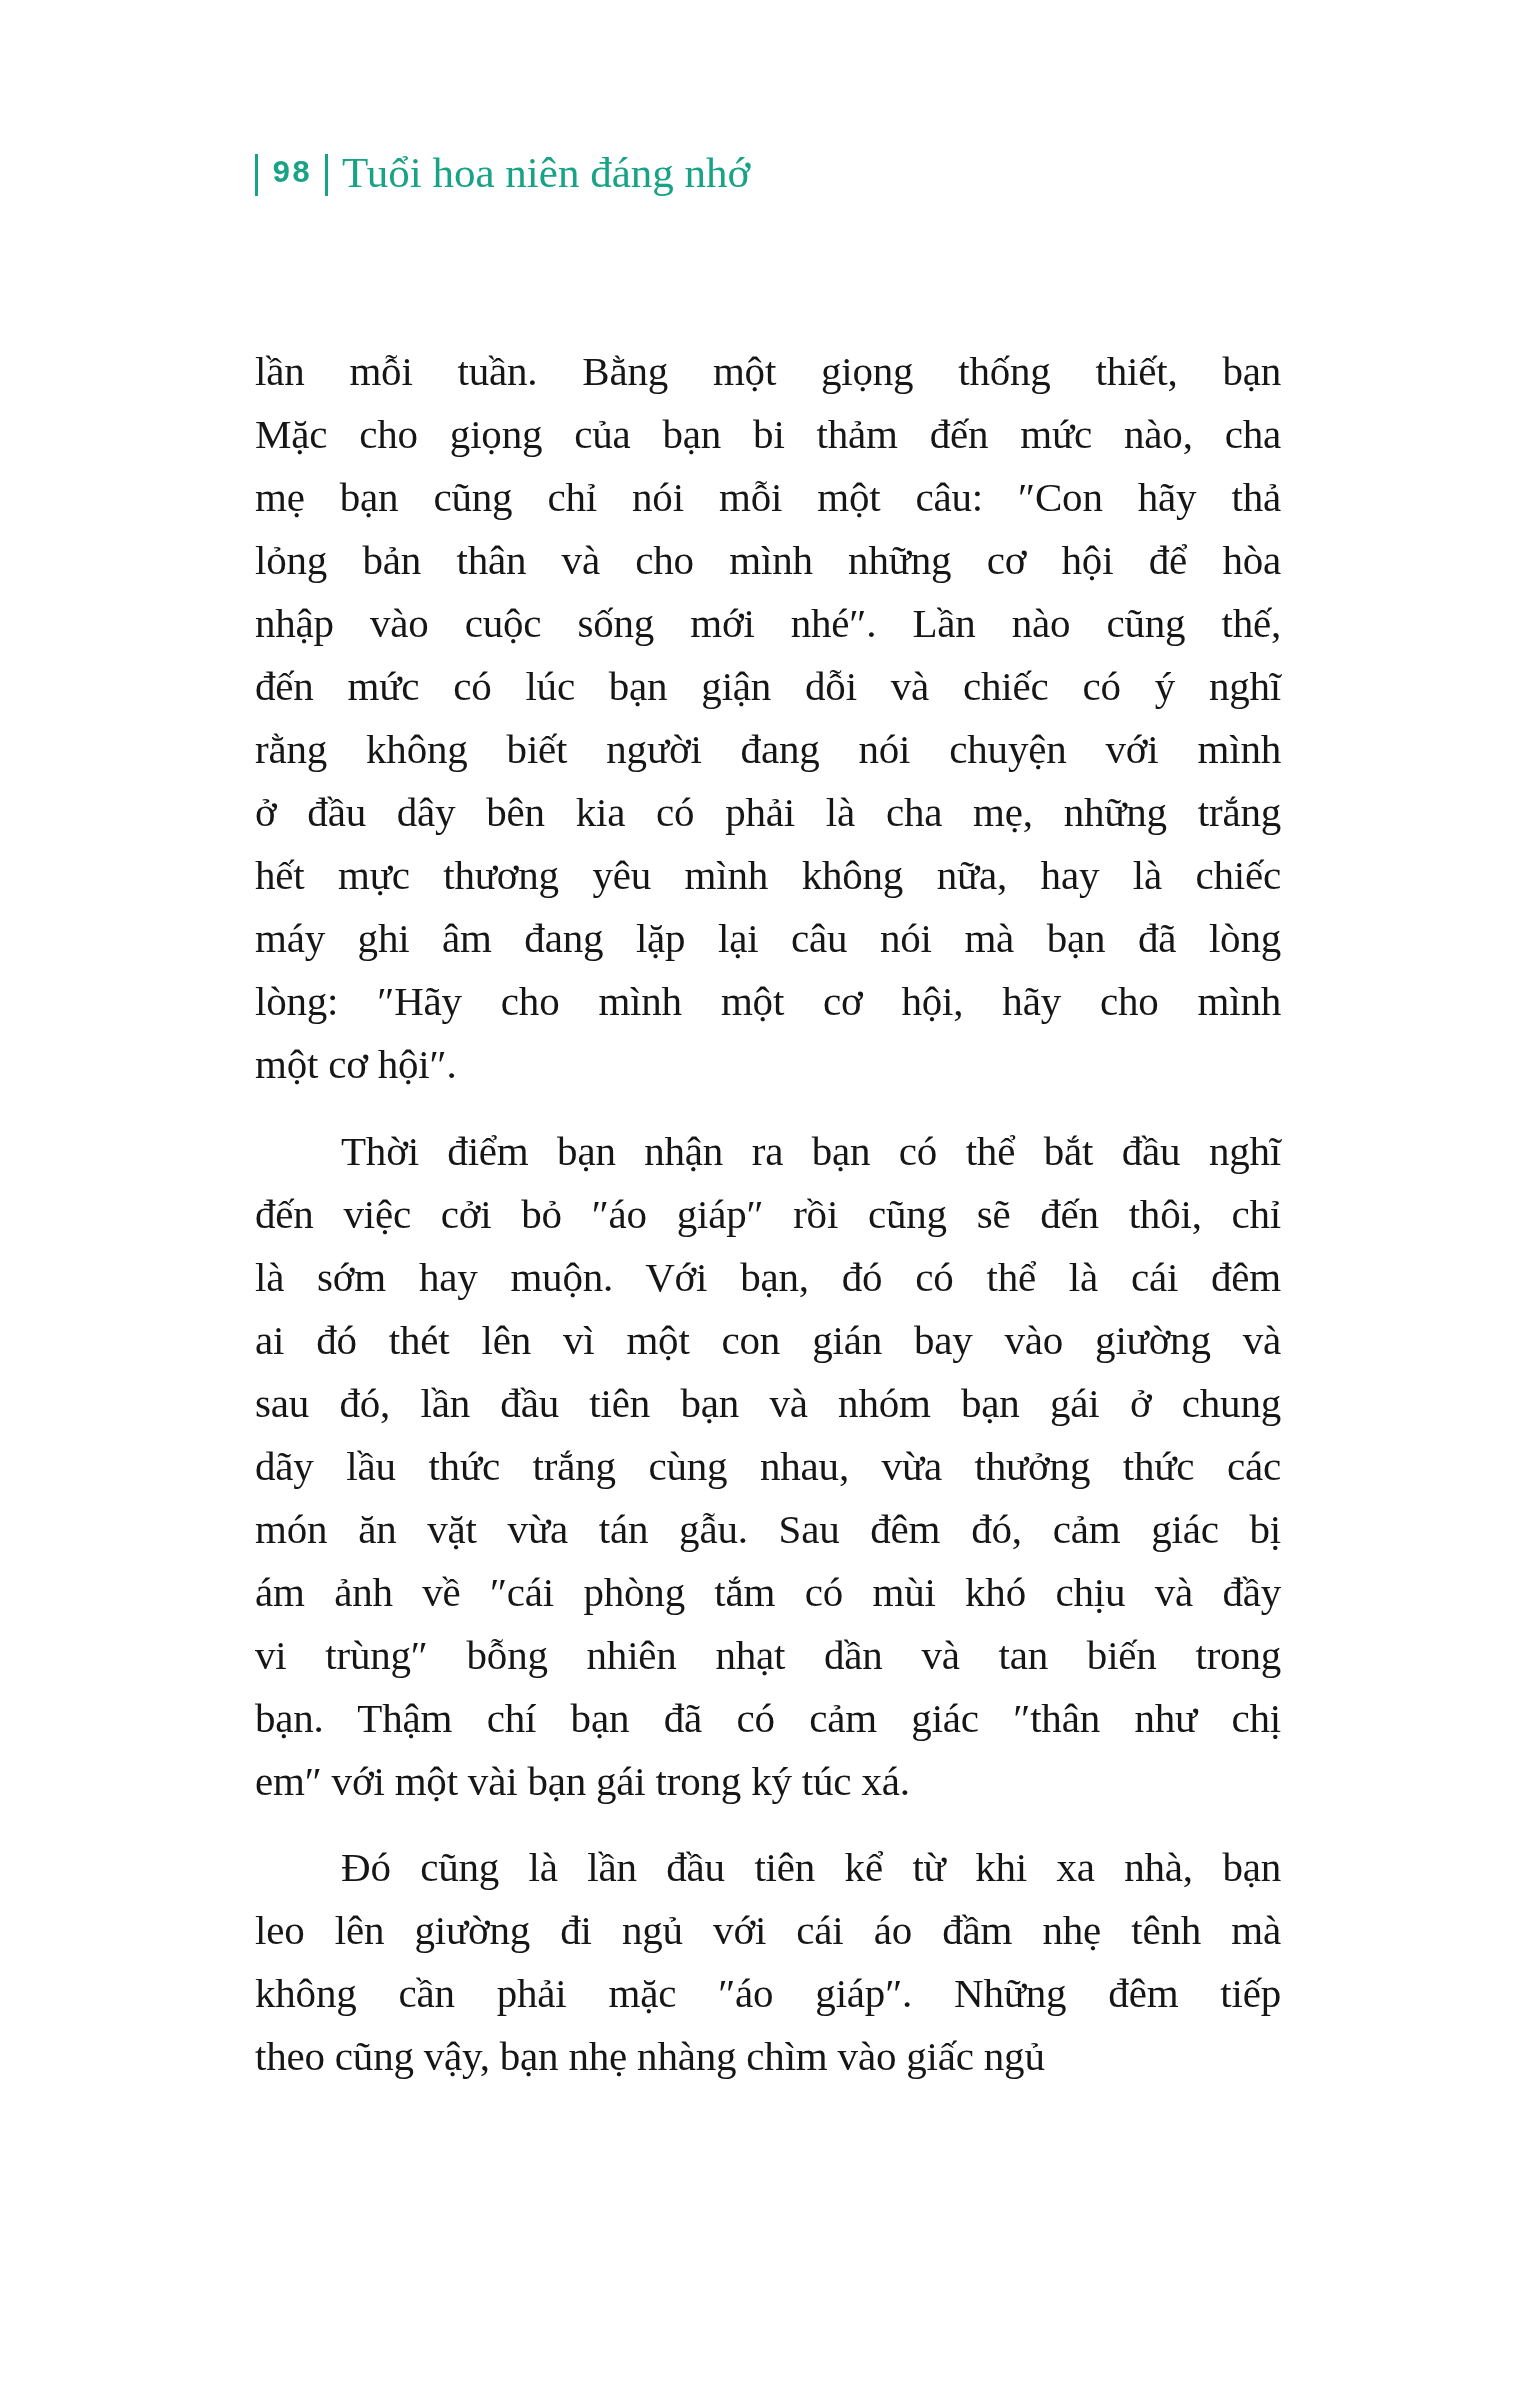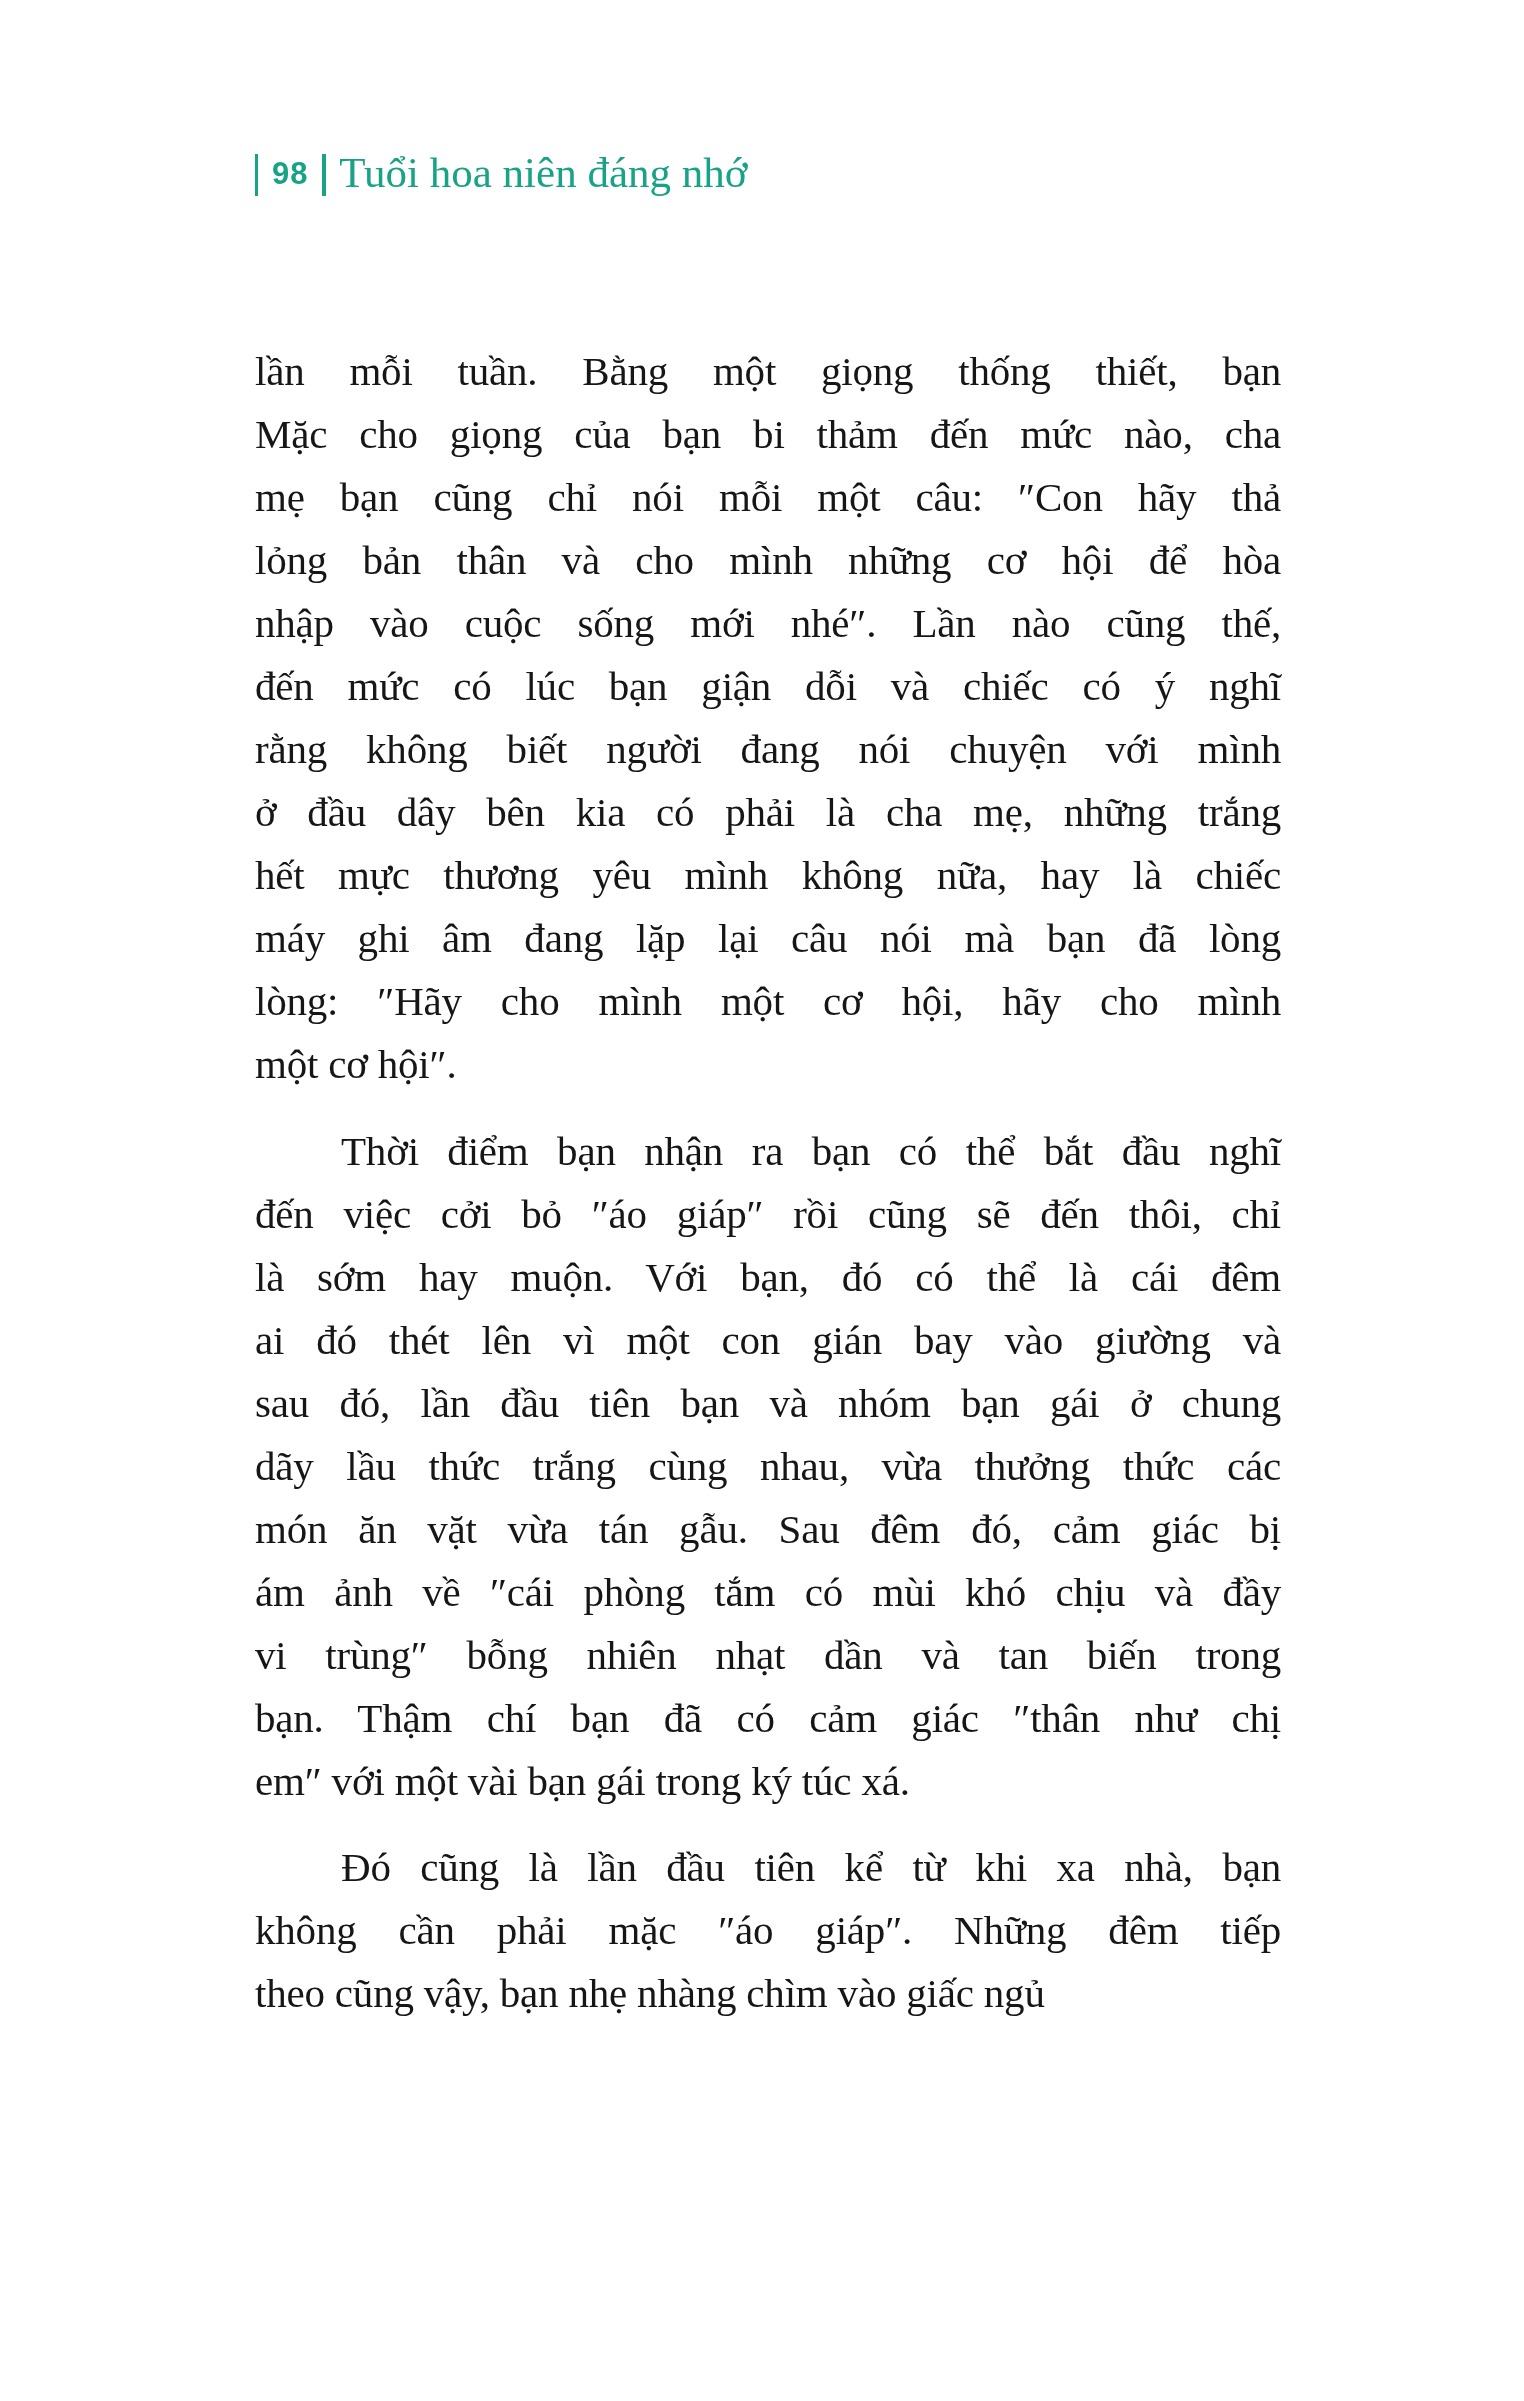--- a/index.html
+++ b/index.html
@@ -23,21 +23,21 @@
     display: flex;
     align-items: center;
     gap: 13.7px;
   }
   .vbar {
     width: 3.4px;
     height: 42px;
     background: var(--accent);
   }
   .page-num {
-    font-family: Liberation Sans, sans-serif;
+    font-family: Liberation Mono, monospace;
     font-weight: 700;
     font-size: 31px;
     letter-spacing: 1px;
     color: var(--accent);
     line-height: 1;
     transform: translateY(-1px);
   }
   .book-title {
     font-size: 43px;
     color: var(--accent);
@@ -100,19 +100,20 @@
         <div class="line">sau đó, lần đầu tiên bạn và nhóm bạn gái ở chung</div>
         <div class="line">dãy lầu thức trắng cùng nhau, vừa thưởng thức các</div>
         <div class="line">món ăn vặt vừa tán gẫu. Sau đêm đó, cảm giác bị</div>
         <div class="line">ám ảnh về ″cái phòng tắm có mùi khó chịu và đầy</div>
         <div class="line">vi trùng″ bỗng nhiên nhạt dần và tan biến trong</div>
         <div class="line">bạn. Thậm chí bạn đã có cảm giác ″thân như chị</div>
         <div class="line last">em″ với một vài bạn gái trong ký túc xá.</div>
       </div>
       <div class="paragraph">
         <div class="line first">Đó cũng là lần đầu tiên kể từ khi xa nhà, bạn</div>
+        <div class="line">leo lên giường đi ngủ với cái áo đầm nhẹ tênh mà</div>
         <div class="line">không cần phải mặc ″áo giáp″. Những đêm tiếp</div>
         <div class="line last">theo cũng vậy, bạn nhẹ nhàng chìm vào giấc ngủ</div>
       </div>
     </div>
 
 </div>
 
 
 </body></html>

